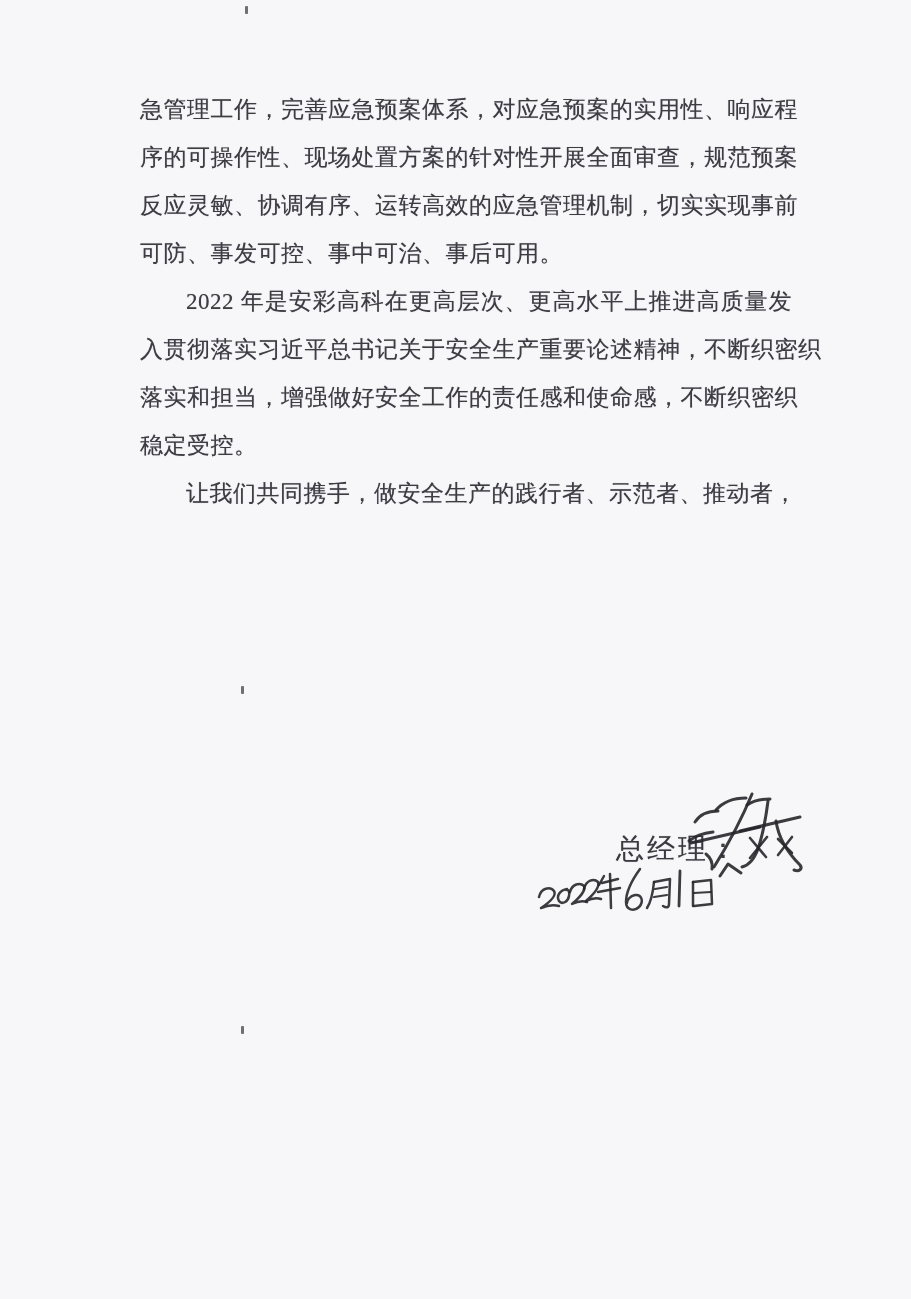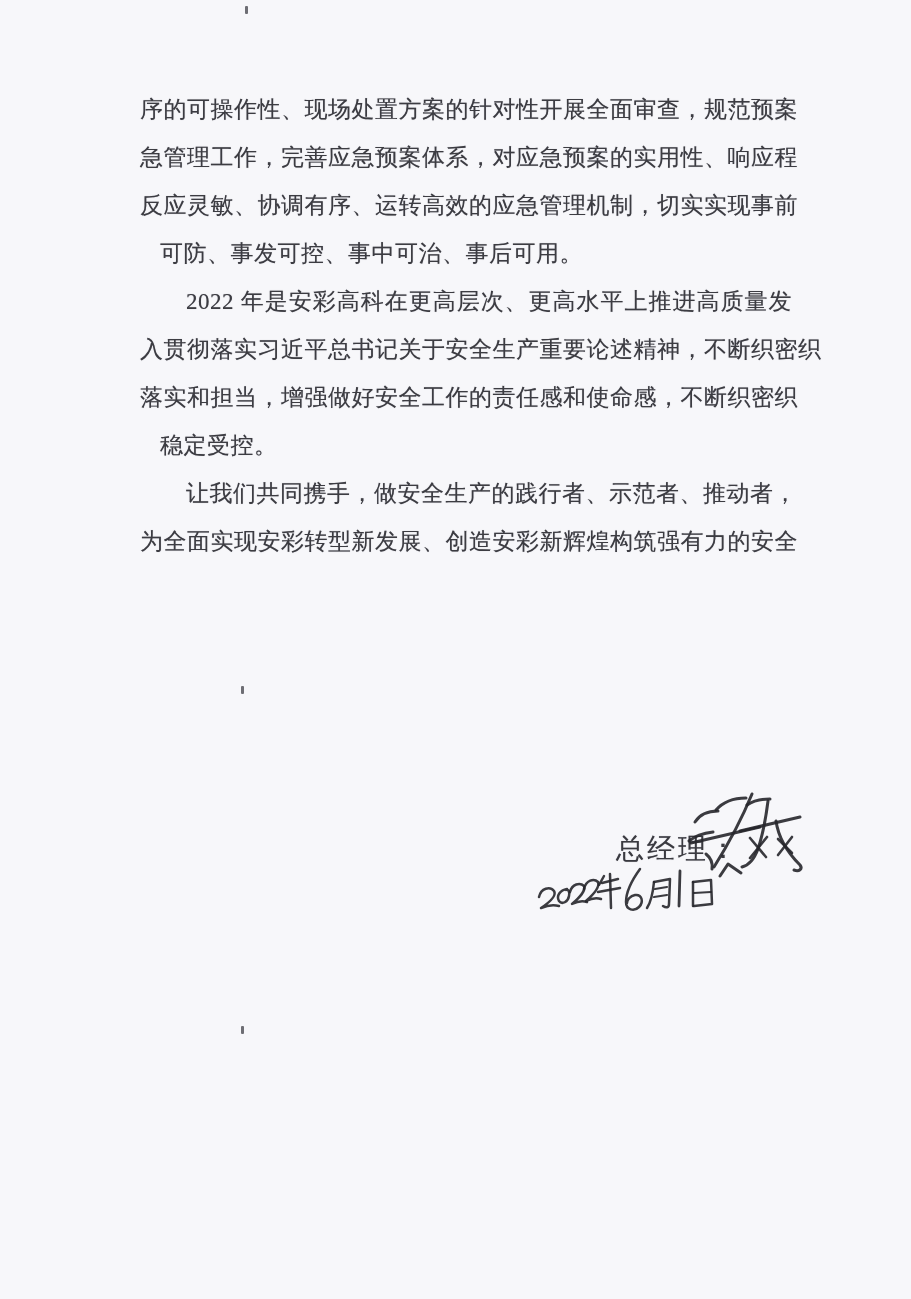--- a/index.html
+++ b/index.html
@@ -22,21 +22,20 @@
     text-align:justify;
     text-align-last:justify;
     text-justify:inter-ideograph;
     white-space:nowrap;
     letter-spacing:.5px;
     text-shadow:0 0 .7px rgba(70,70,82,.55);
   }
   .line.last{
     text-align:center;
     text-align-last:left;
-    margin-left:20px;
   }
   .line.indent{ text-indent:46px; }
   .sig-title{
     position:absolute;
     left:616px;top:834px;
     font-size:28px;
     line-height:30px;
     letter-spacing:3px;
     color:#3a3a40;
     text-shadow:0 0 .7px rgba(70,70,82,.55);
@@ -66,32 +65,31 @@
     border-radius:1px;
     opacity:.8;
   }
 </style>
 </head>
 <body>
 
 <div class="page">
 
   <div class="text-block">
+    <div class="line">急管理工作，完善应急预案体系，对应急预案的实用性、响应程</div>
     <div class="line">序的可操作性、现场处置方案的针对性开展全面审查，规范预案</div>
-    <div class="line">急管理工作，完善应急预案体系，对应急预案的实用性、响应程</div>
     <div class="line">反应灵敏、协调有序、运转高效的应急管理机制，切实实现事前</div>
     <div class="line last">可防、事发可控、事中可治、事后可用。</div>
 
     <div class="line indent">2022 年是安彩高科在更高层次、更高水平上推进高质量发</div>
     <div class="line">入贯彻落实习近平总书记关于安全生产重要论述精神，不断织密织</div>
     <div class="line">落实和担当，增强做好安全工作的责任感和使命感，不断织密织</div>
     <div class="line last">稳定受控。</div>
 
     <div class="line indent">让我们共同携手，做安全生产的践行者、示范者、推动者，</div>
-    <div class="line">为全面实现安彩转型新发展、创造安彩新辉煌构筑强有力的安全</div>
   </div>
 
   <div class="sig-title">总经理：</div>
 
   <svg class="sig-svg" viewBox="0 0 152 100" role="img" aria-label="梁爽">
 
     <path class="ink" stroke-width="3" d="M 29,39 C 34,31 42,28 52,28"></path>
     <path class="ink" stroke-width="3" d="M 23,58 C 30,52 38,50 47,49"></path>
     <path class="ink" stroke-width="3" d="M 40,71 C 45,75 47,80 46,86"></path>
     <path class="ink" stroke-width="3" d="M 25,60 L 94,44"></path>

